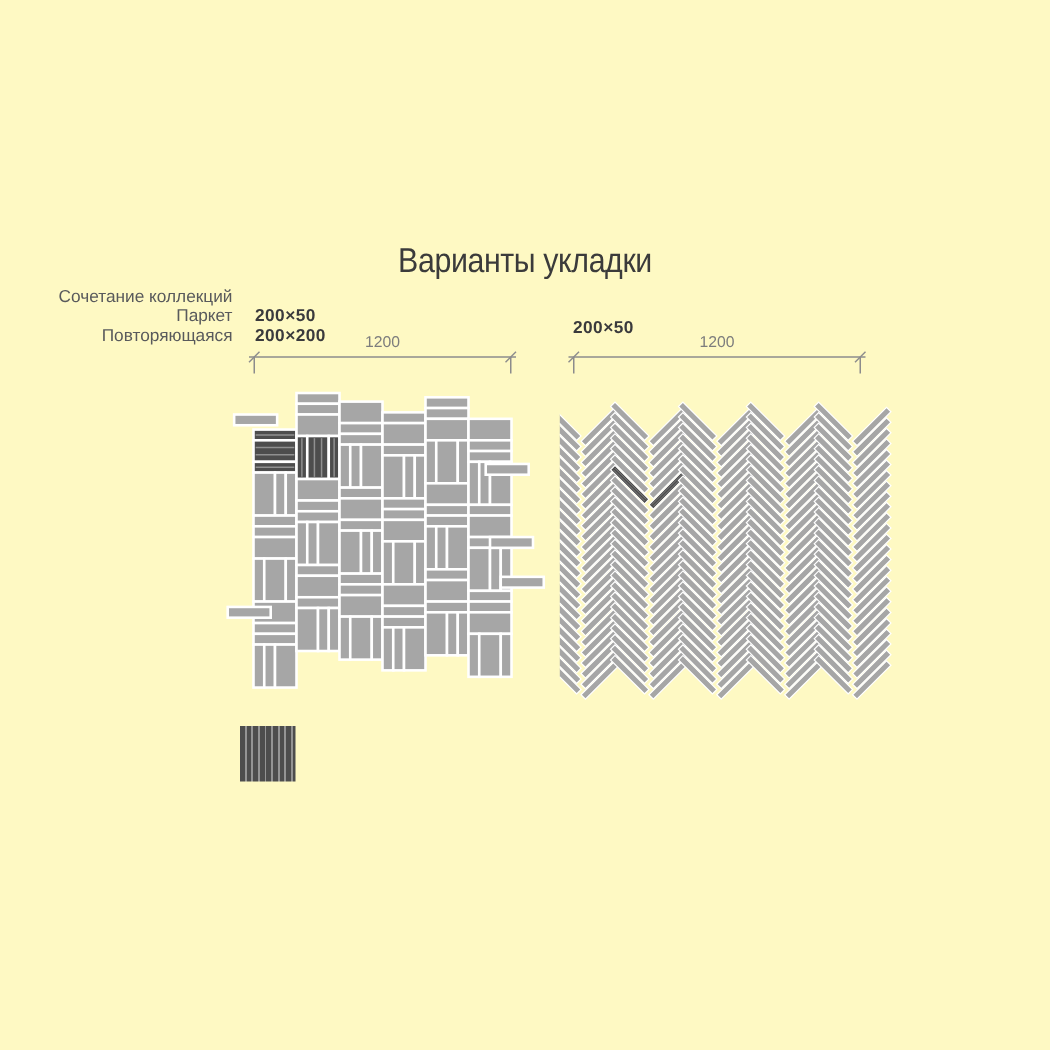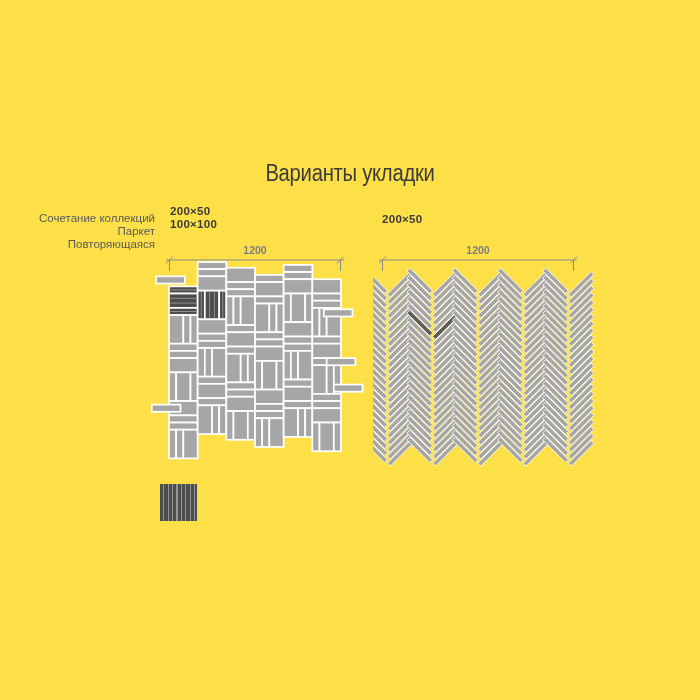--- a/index.html
+++ b/index.html
@@ -1,27 +1,27 @@
 <!DOCTYPE html>
 <html><head>
 <meta charset="utf-8">
 <style>
   html,body{margin:0;padding:0;background:#ffffff;}
-  .canvas{position:relative;width:700px;height:700px;background:#fde047;overflow:hidden;
+  .canvas{position:relative;width:700px;height:700px;background:#fef9c3;overflow:hidden;
           font-family:"Liberation Sans", sans-serif;}
   .title{position:absolute;left:0;right:0;top:160px;text-align:center;
          font-size:23px;color:#3b3b3b;transform:scaleX(.88);transform-origin:center;
          letter-spacing:-.3px;}
   .note{position:absolute;left:18px;top:192px;width:137px;text-align:right;
-        font-size:11.5px;line-height:13px;color:#595a5c;margin-top:20px;}
+        font-size:11.5px;line-height:13px;color:#595a5c;}
   .sizes-left{position:absolute;left:170px;top:205px;font-size:11.5px;line-height:13px;
         font-weight:bold;color:#3a3a3c;letter-spacing:.3px;}
   .size-right{position:absolute;left:382px;top:213px;font-size:11.5px;
         font-weight:bold;color:#3a3a3c;letter-spacing:.3px;}
-  .dim{position:absolute;top:244px;font-weight:bold;}
+  .dim{position:absolute;top:222px;}
   .dim-label{display:block;text-align:center;font-size:10.5px;height:12px;color:#7d7d7d;}
   .dim svg{display:block;overflow:visible;}
   .pattern-svg{position:absolute;overflow:visible;}
   .legend-swatch{position:absolute;left:160px;top:484px;width:37px;height:37px;
         background:repeating-linear-gradient(90deg,#4d4d4d 0 3.2px,#949494 3.2px 4.4px);}
   .legend-label{position:absolute;left:207px;top:494px;font-size:15px;color:#6c6c6c;}
 </style>
 </head>
 <body>
 
@@ -30,21 +30,21 @@
   <div class="title">Варианты укладки</div>
 
   <div class="note">
     <div>Сочетание коллекций</div>
     <div>Паркет</div>
     <div>Повторяющаяся</div>
   </div>
 
   <div class="sizes-left">
     <div>200×50</div>
-    <div>100×100</div>
+    <div>200×200</div>
   </div>
 
   <div class="size-right">200×50</div>
 
   <div class="dim" style="left:169px;width:172px;">
     <span class="dim-label">1200</span>
     <svg width="172" height="16">
       <g stroke="#8c8c8c" stroke-width="1">
         <line x1="-3" y1="4" x2="175" y2="4"></line>
         <line x1="-3" y1="7.5" x2="4" y2="0.5"></line>

